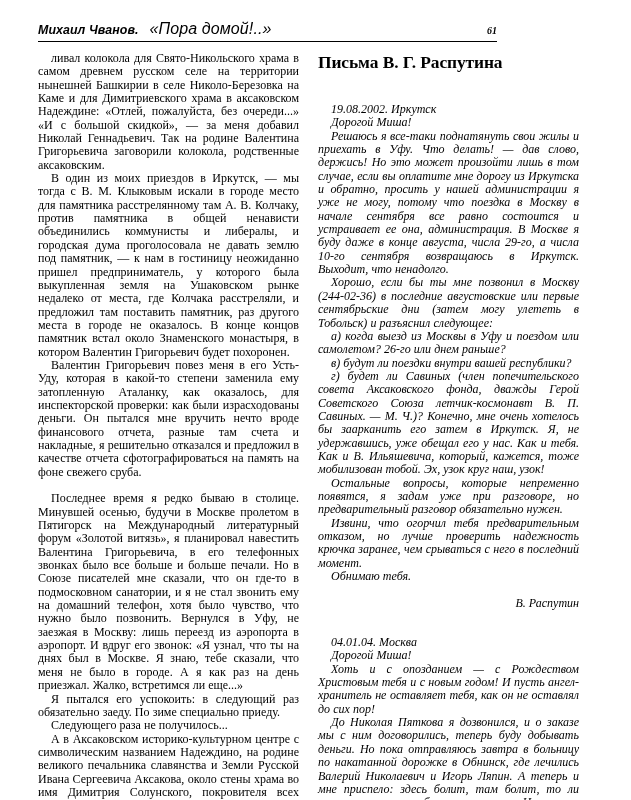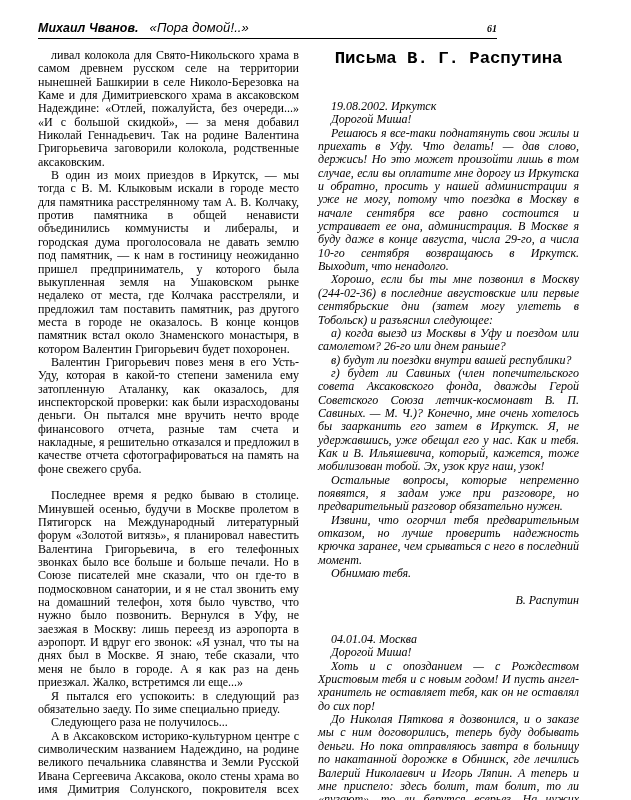--- a/index.html
+++ b/index.html
@@ -40,21 +40,21 @@
   .runhead-author {
     font-family: "Liberation Sans", "DejaVu Sans", sans-serif;
     font-weight: bold;
     font-style: italic;
     font-size: 12.4px;
     letter-spacing: 0.1px;
   }
   .runhead-title {
     font-family: "Liberation Sans", "DejaVu Sans", sans-serif;
     font-style: italic;
-    font-size: 13px;
+    font-size: 16px;
     letter-spacing: 0.1px;
   }
   .runhead-page {
     font-family: "Liberation Serif", "DejaVu Serif", serif;
     font-style: italic;
     font-weight: bold;
     font-size: 10px;
   }
 
   
@@ -87,25 +87,25 @@
   
   .letter p,
   p.ital {
     font-style: italic;
   }
   .letter {
     margin-top: 0;
   }
 
   .section-title {
-    font-family: Liberation Mono, monospace;
+    font-family: Liberation Serif, serif;
     font-weight: bold;
     font-size: 17.4px;
     line-height: 20px;
-    text-align: center;
+    text-align: left;
     margin: 0 0 31px 0;
     text-indent: 0;
     letter-spacing: -0.1px;
   }
 
   .date-line {
     text-indent: 13px;
     font-style: italic;
   }
   .salutation {

